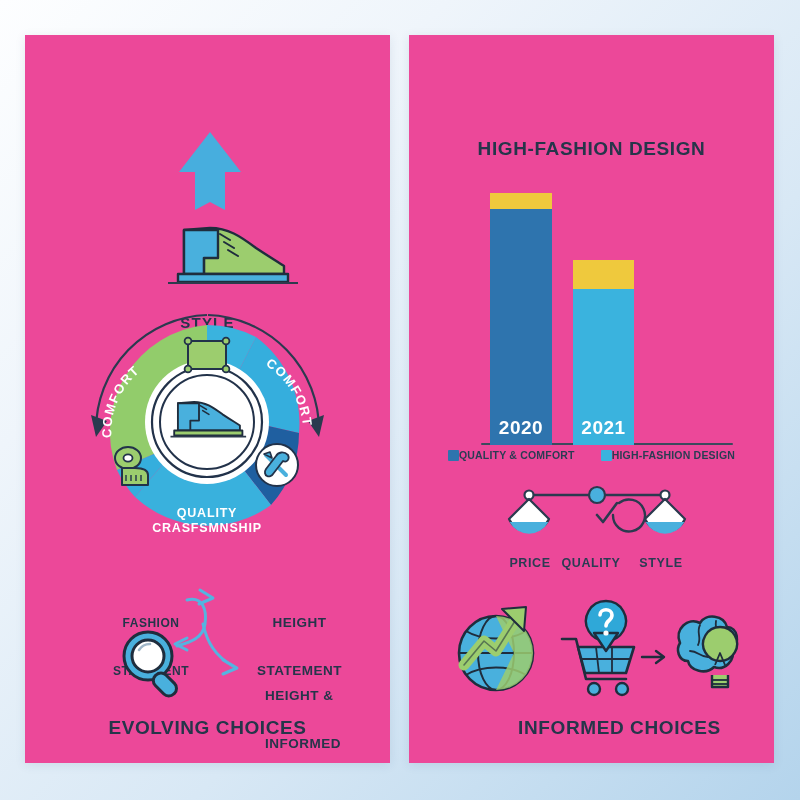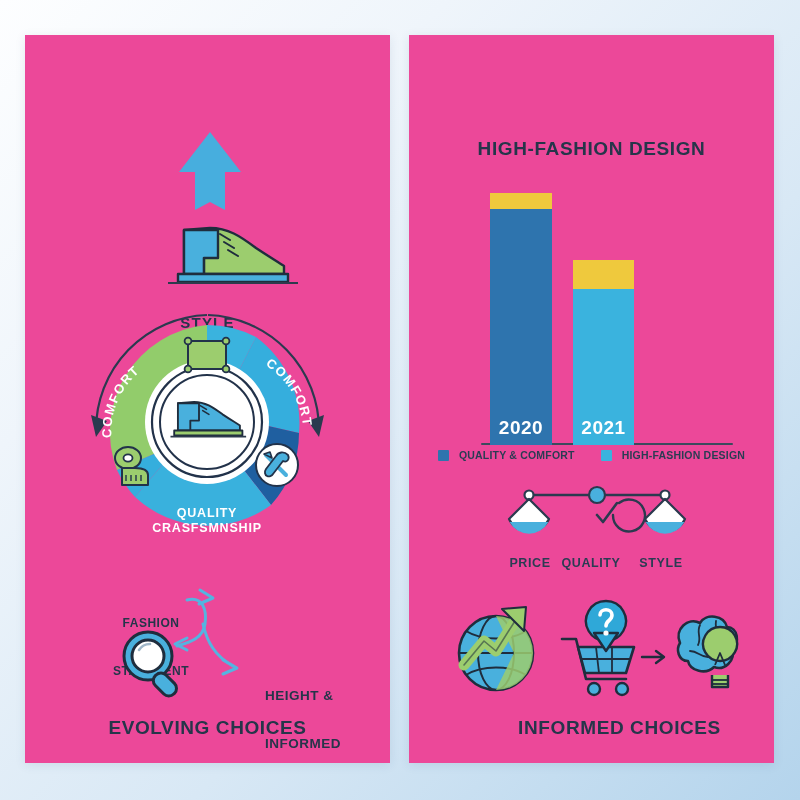--- a/index.html
+++ b/index.html
@@ -63,21 +63,21 @@
     position: absolute; left: 32px; right: 16px; bottom: 0;
     height: 2px; background: #3c4a5d; border-radius: 1px;
   }
 
   
   #chart-legend {
     position: absolute; left: 0; top: 414px; width: 365px;
     display: flex; justify-content: center; gap: 26px;
     font-size: 10.5px; font-weight: bold; color: #2b3c53; letter-spacing: .2px;
   }
-  .legend-item { display: flex; align-items: center; gap: 10px; }
+  .legend-item { display: flex; align-items: center; gap: 0; }
   .legend-swatch { width: 11px; height: 11px; border-radius: 1px; }
 
   
   .scale-label {
     position: absolute; top: 521px; font-size: 12.5px;
     font-weight: bold; color: #2b3c53; letter-spacing: .6px;
     text-align: center; width: 80px;
   }
   #scale-label-price   { left: 81px; }
   #scale-label-quality { left: 142px; }
@@ -175,20 +175,24 @@
       <g>
         <circle cx="217" cy="180" r="21" fill="#ffffff" stroke="#22324a" stroke-width="2"></circle>
         <path d="M206 170 L226 190" stroke="#49b0dd" stroke-width="4" stroke-linecap="round"></path>
         <path d="M204 169 L210 167 L212 173 Z" fill="#49b0dd" stroke="#22324a" stroke-width="1.6" stroke-linejoin="round"></path>
         <path d="M228 170 C224 166 218 167 216 171 L206 184 C204 187 205 190 207 191 C209 192 212 191 213 189 L223 176 C227 178 230 174 228 170 Z" fill="#49b0dd" stroke="#22324a" stroke-width="1.8" stroke-linejoin="round"></path>
       </g>
     </svg>
 
     <div class="title" id="fashion-statement-label">
       <div>FASHION</div>
+      <div>STATEMENT</div>
+    </div>
+    <div class="title" id="height-statement-label">
+      <div>HEIGHT</div>
       <div>STATEMENT</div>
     </div>
     <div class="title" id="height-usability-label">
       <div>HEIGHT &amp;</div>
       <div>INFORMED</div>
     </div>
 
     <svg style="position:absolute;left:78px;top:545px;" width="180" height="130" viewBox="0 0 180 130">
       <g>
         <circle cx="45" cy="76" r="24" fill="#49b0dd" stroke="#1f2d3d" stroke-width="3"></circle>

